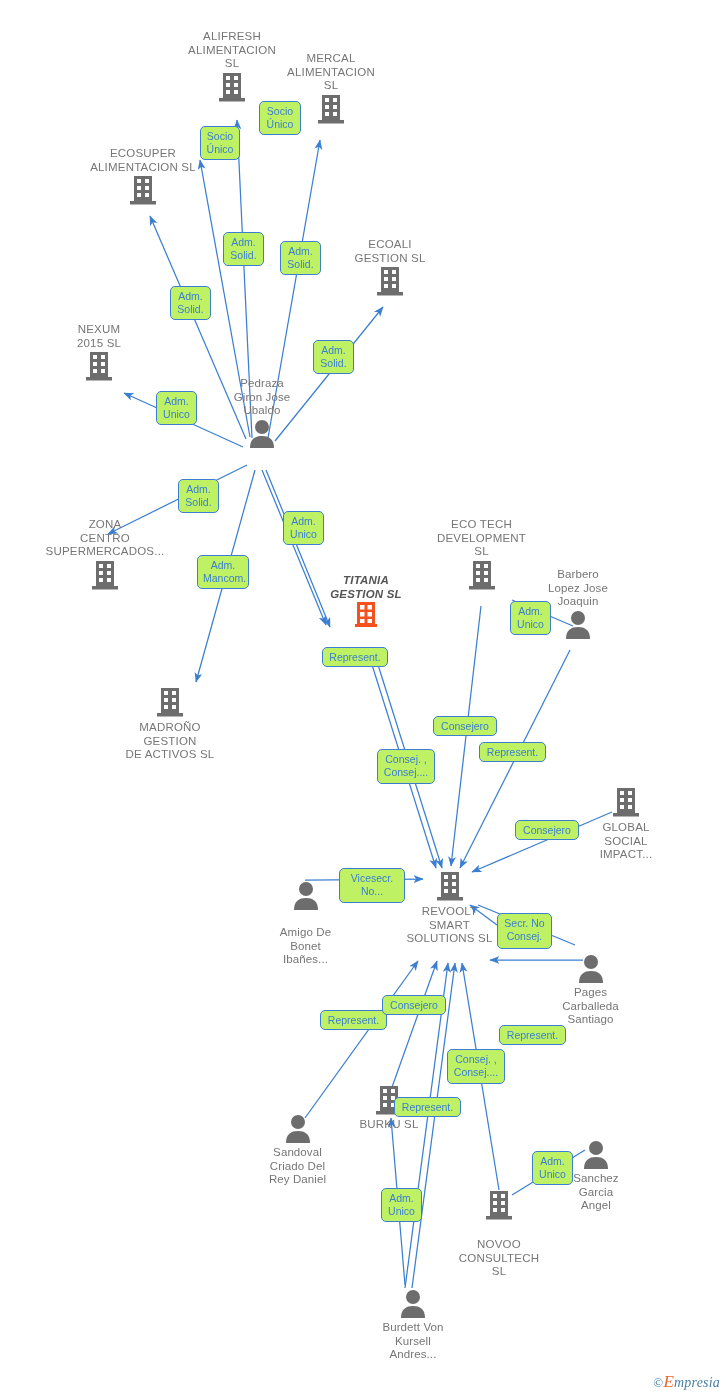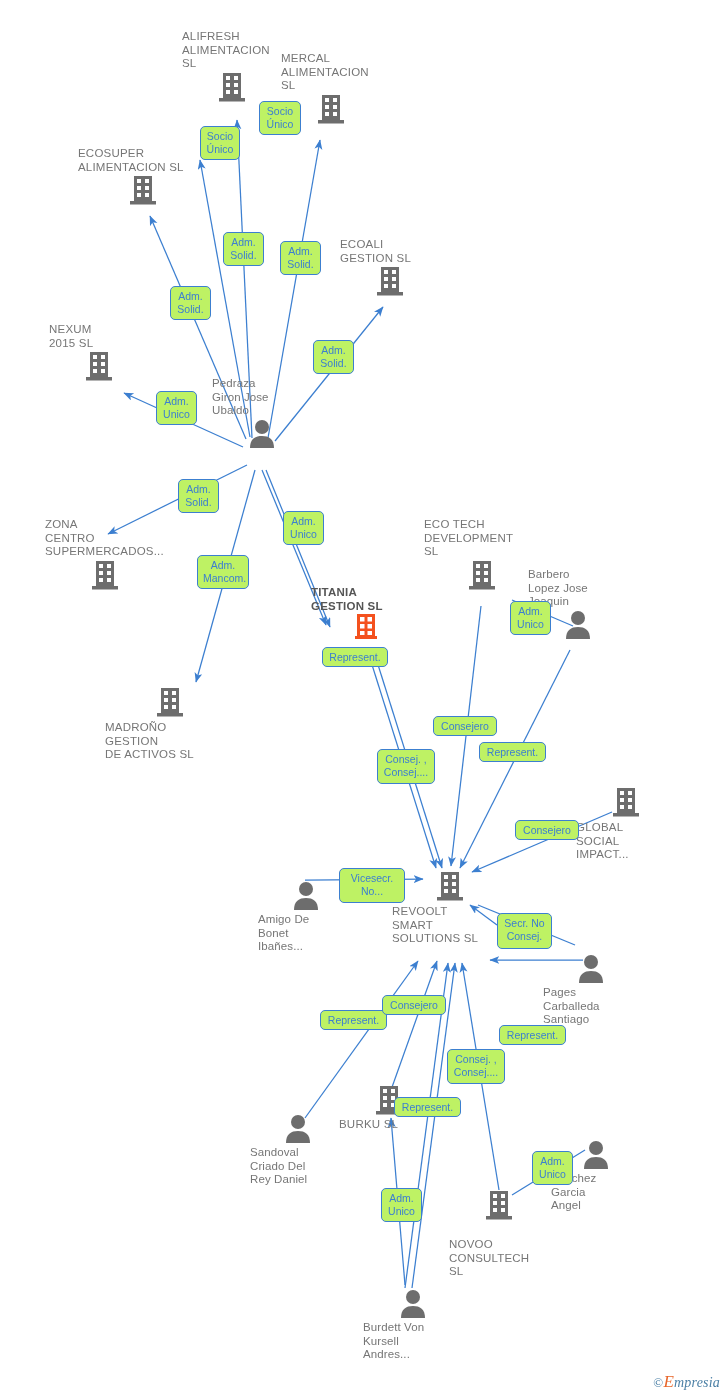--- a/index.html
+++ b/index.html
@@ -1,20 +1,20 @@
 <!DOCTYPE html>
 <html><head>
 <meta charset="utf-8">
 <style>
   html,body{margin:0;padding:0;background:#ffffff;}
   body{font-family:"Liberation Sans",sans-serif;}
   #canvas{position:relative;width:728px;height:1400px;background:#fff;overflow:hidden;}
   svg#edges{position:absolute;left:0;top:0;width:728px;height:1400px;pointer-events:none;}
 
-  .node{position:absolute;}
+  .node{position:absolute;text-align:center;}
   .node .nlabel{
     color:#767676;font-size:11.5px;line-height:13.5px;
     letter-spacing:.1px;white-space:pre-line;
   }
   .node.company .nlabel{letter-spacing:.2px;}
   .node.focus .nlabel{color:#555;font-weight:bold;}
   .ico{display:block;margin:0 auto;}
 
   .edge-label{
     position:absolute;background:#bef264;border:1.3px solid #3c7fd0;
@@ -190,21 +190,21 @@
           <rect x="9" y="5" width="4" height="4"></rect>
           <rect x="17" y="5" width="4" height="4"></rect>
           <rect x="9" y="12" width="4" height="4"></rect>
           <rect x="17" y="12" width="4" height="4"></rect>
           <rect x="9" y="19" width="4" height="4"></rect>
           <rect x="17" y="19" width="4" height="4"></rect>
         </g>
     </svg>
   </div>
 
-  <div class="node company focus" style="left:311px;top:586px;width:110px;">
+  <div class="node company focus" style="left:311px;top:574px;width:110px;font-style:italic;">
     <div class="nlabel">TITANIA
 GESTION  SL</div>
     <svg class="ico" width="24" height="26" viewBox="0 0 24 26">
       <rect x="3" y="1" width="18" height="23" fill="#f4511e"></rect>
         <rect x="1" y="23" width="22" height="3" fill="#f4511e"></rect>
       <g fill="#fff">
           <rect x="6" y="4" width="4.5" height="4.5"></rect>
           <rect x="13.5" y="4" width="4.5" height="4.5"></rect>
           <rect x="6" y="11" width="4.5" height="4.5"></rect>
           <rect x="13.5" y="11" width="4.5" height="4.5"></rect>
@@ -276,21 +276,21 @@
     <div class="nlabel" style="margin-top:3px;">GLOBAL
 SOCIAL
 IMPACT...</div>
   </div>
 
   <div class="node person" style="left:258px;top:880px;width:95px;">
     <svg class="ico" width="28" height="30" viewBox="0 0 28 30">
       <circle cx="14" cy="9" r="7" fill="#6d6d6d"></circle>
       <path d="M2,30 C2,21 7,18 14,18 C21,18 26,21 26,30 Z" fill="#6d6d6d"></path>
     </svg>
-    <div class="nlabel" style="margin-top:3px;">Amigo De
+    <div class="nlabel" style="margin-top:16px;">Amigo De
 Bonet
 Ibañes...</div>
   </div>
 
   <div class="node company" style="left:392px;top:870px;width:115px;">
     <svg class="ico" width="30" height="32" viewBox="0 0 30 32">
       <rect x="6" y="2" width="18" height="26" fill="#6d6d6d"></rect>
         <rect x="2" y="27" width="26" height="3.5" fill="#6d6d6d"></rect>
       <g fill="#fff">
           <rect x="9" y="5" width="4" height="4"></rect>

